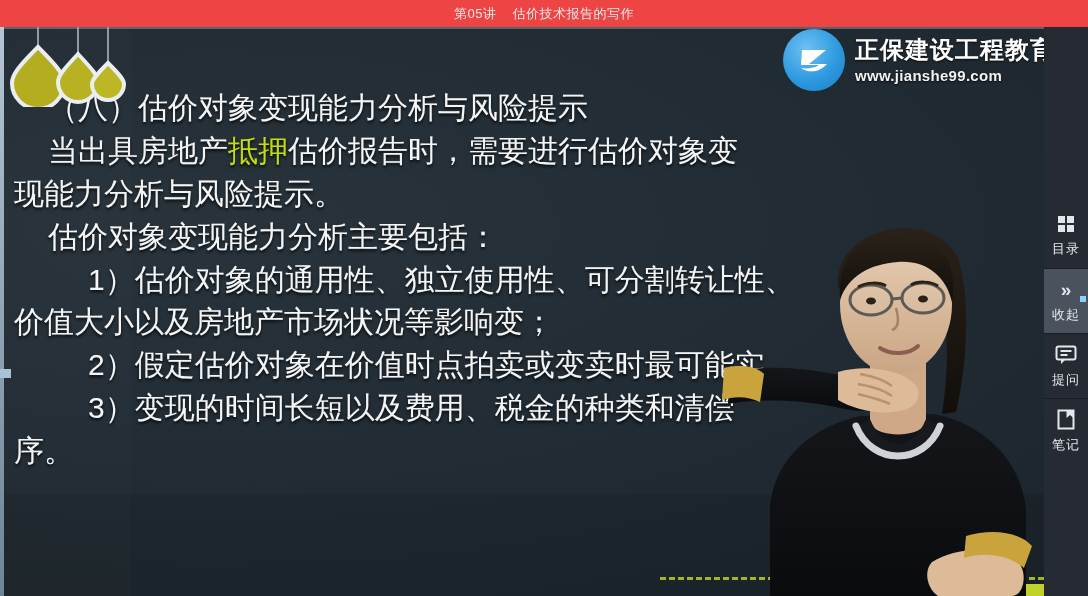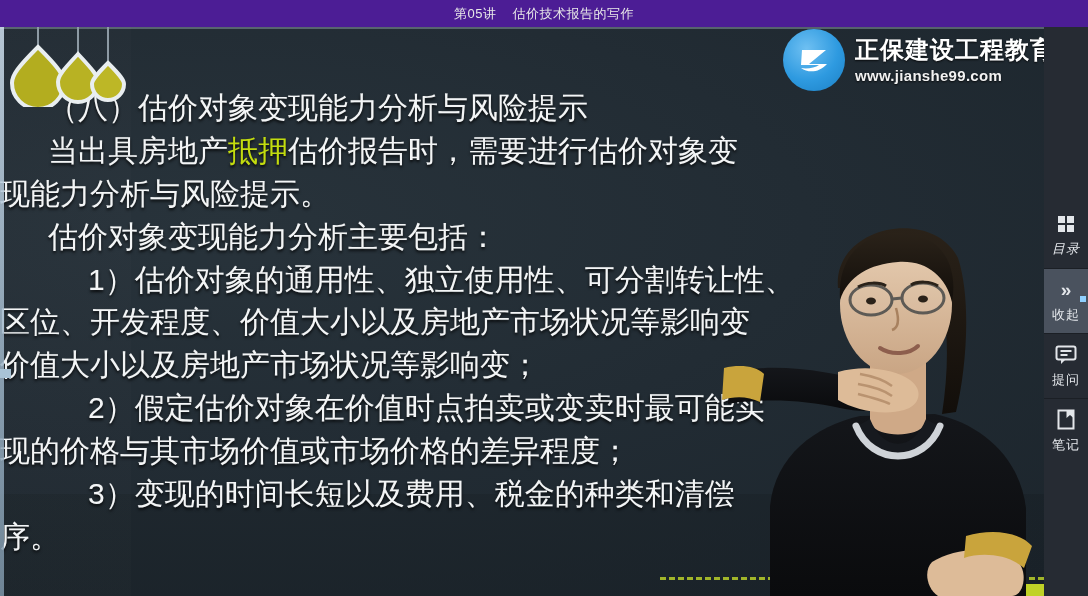--- a/index.html
+++ b/index.html
@@ -14,21 +14,21 @@
     position: relative;
     width: 1088px; height: 596px;
     background: #000;
     overflow: hidden;
   }
 
   
   #titlebar {
     position: absolute; left: 0; top: 0;
     width: 1088px; height: 27px;
-    background: #4c1d95;
+    background: #ef4444;
     color: #e8e8e8;
     font-size: 13px;
     letter-spacing: .5px;
     display: flex; align-items: center; justify-content: center;
     z-index: 30;
   }
   #titlebar .lecture-no { margin-right: 16px; }
 
   
   #stage {
@@ -103,21 +103,21 @@
   #slide-text {
     position: absolute; left: 0px; top: 60px;
     width: 900px;
     z-index: 10;
     color: #f3f5f6;
     font-size: 30px;
     line-height: 1.43;
     text-shadow: 0 2px 3px rgba(0,0,0,.85), 0 0 1px rgba(255,255,255,.25);
     white-space: nowrap;
   }
-  #slide-text .ln { }
+  #slide-text .ln { padding-left: 14px; }
   #slide-text .ln.ind1 { padding-left: 48px; }
   #slide-text .ln.ind2 { padding-left: 88px; }
   #slide-text .hl { color: #c3dc0f; text-shadow: 0 2px 3px rgba(0,0,0,.9); }
 
   
   #lecturer {
     position: absolute; right: 38px; bottom: 0;
     width: 330px; height: 420px;
     z-index: 18;
     pointer-events: none;
@@ -208,24 +208,22 @@
         <div class="url">www.jianshe99.com</div>
       </div>
     </div>
 
     <div id="slide-text">
         <div class="ln ind1">（八）估价对象变现能力分析与风险提示</div>
         <div class="ln ind1"><span>当出具房地产</span><span class="hl">抵押</span><span>估价报告时，需要进行估价对象变</span></div>
         <div class="ln">现能力分析与风险提示。</div>
         <div class="ln ind1">估价对象变现能力分析主要包括：</div>
         <div class="ln ind2">1）估价对象的通用性、独立使用性、可分割转让性、</div>
-        <div class="ln">区位、开发程度、价值大小以及房地产市场状况等影响变</div>
         <div class="ln">价值大小以及房地产市场状况等影响变；</div>
         <div class="ln ind2">2）假定估价对象在价值时点拍卖或变卖时最可能实</div>
-        <div class="ln">现的价格与其市场价值或市场价格的差异程度；</div>
         <div class="ln ind2">3）变现的时间长短以及费用、税金的种类和清偿</div>
         <div class="ln">序。</div>
       </div>
 
     <div id="lecturer">
       <svg width="330" height="420" viewBox="0 0 330 420">
         <defs>
           <linearGradient id="skin" x1="0" y1="0" x2="0" y2="1">
             <stop offset="0%" stop-color="#e8cfb4"></stop>
             <stop offset="100%" stop-color="#c9a584"></stop>
@@ -282,21 +280,21 @@
         <path d="M212 386 C238 370, 276 370, 298 386 C308 396, 304 420, 292 420 L218 420 C206 412, 204 394, 212 386 Z" fill="#ddbb98"></path>
         <path d="M246 360 C272 352, 300 356, 312 370 L304 392 C288 378, 262 376, 244 382 Z" fill="#c9a43c"></path>
       </svg>
     </div>
 
     <div id="dashline"></div>
     <div id="bottom-swatch"></div>
   </div>
 
   <div id="rail">
-      <div class="rail-item" style="position: relative; font-style: italic;">
+      <div class="rail-item" style="position: relative;">
         <span class="ic">
           <svg width="20" height="20" viewBox="0 0 20 20">
             <rect x="2" y="2" width="7" height="7" fill="currentColor"></rect>
             <rect x="11" y="2" width="7" height="7" fill="currentColor"></rect>
             <rect x="2" y="11" width="7" height="7" fill="currentColor"></rect>
             <rect x="11" y="11" width="7" height="7" fill="currentColor"></rect>
           </svg>
         </span>
         <span class="lb">目录</span>
       </div>

